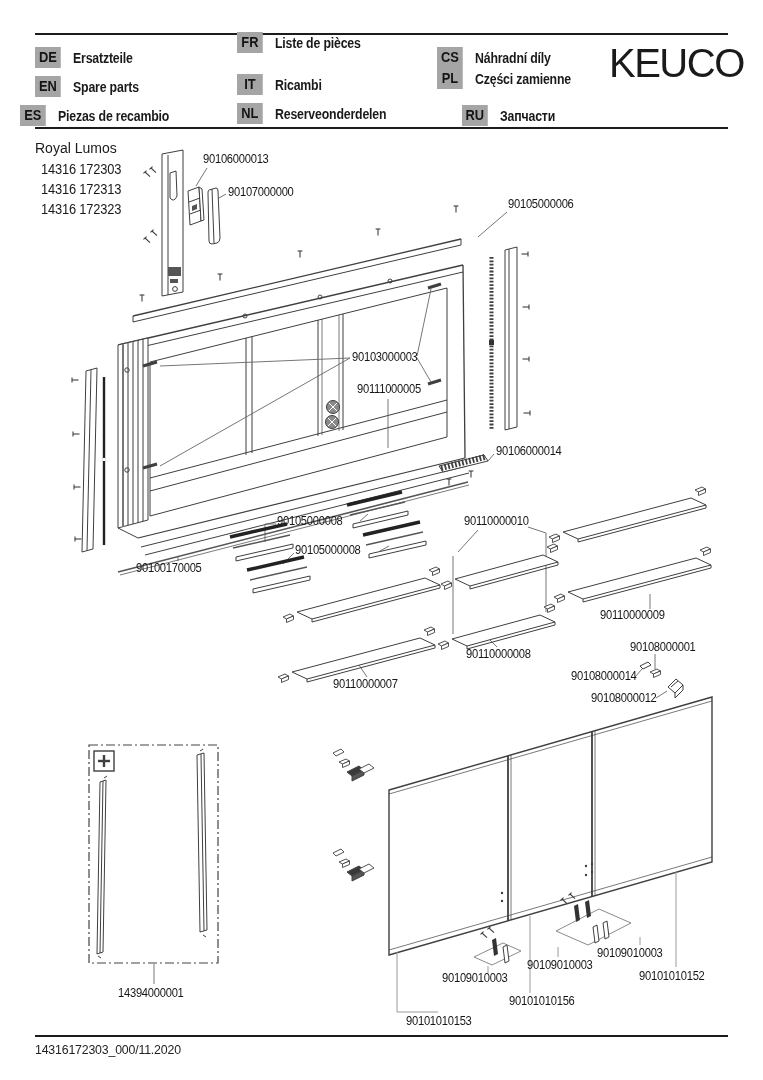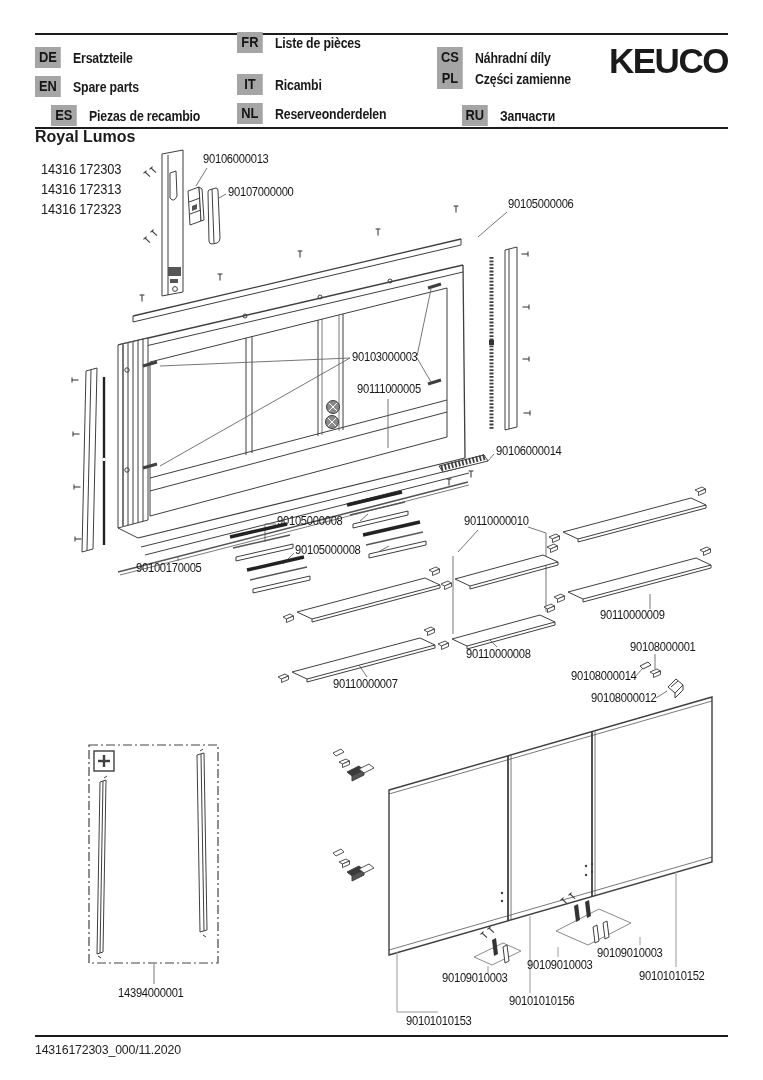--- a/index.html
+++ b/index.html
@@ -14,24 +14,24 @@
   .lang-badge{
     display:inline-block;width:28px;height:21px;background:#a5a5a5;color:#141414;
     font-weight:700;font-size:14px;line-height:21px;text-align:center;
     transform:scaleX(.92);transform-origin:0 0;
   }
   .lang-label{
     margin-left:10px;font-weight:700;font-size:14px;white-space:nowrap;
     transform:scaleX(.88);transform-origin:0 50%;letter-spacing:-.2px;
   }
   .brand{
-    position:absolute;left:609px;top:41px;font-size:35px;font-weight:700;
+    position:absolute;left:609px;top:41px;font-size:40px;font-weight:400;
     letter-spacing:-1.5px;transform:scaleX(1.0);transform-origin:0 0;
   }
-  .product-title{position:absolute;left:35px;top:128px;font-size:16px;font-weight:700;white-space:nowrap;}
+  .product-title{position:absolute;left:35px;top:140px;font-size:14px;font-weight:400;white-space:nowrap;}
   .model-no{position:absolute;left:41px;font-size:14px;white-space:nowrap;letter-spacing:-.2px;transform:scaleX(.92);transform-origin:0 0;}
   .plabel{
     position:absolute;font-size:13px;white-space:nowrap;letter-spacing:-.3px;
     transform:scaleX(.86);transform-origin:0 0;color:#161616;
   }
   .footer-text{
     position:absolute;left:35px;top:1042px;font-size:13px;letter-spacing:-.2px;
     transform:scaleX(.95);transform-origin:0 0;color:#222;
   }
   svg{position:absolute;left:0;top:0;}
@@ -364,21 +364,21 @@
   <span class="lang-label">Spare parts</span>
 </div>
 <div class="lang-cell" style="left:237px;top:74px">
   <span class="lang-badge">IT</span>
   <span class="lang-label">Ricambi</span>
 </div>
 <div class="lang-cell" style="left:437px;top:68px">
   <span class="lang-badge">PL</span>
   <span class="lang-label">Części zamienne</span>
 </div>
-<div class="lang-cell" style="left:51px;top:105px">
+<div class="lang-cell" style="left:20px;top:105px">
   <span class="lang-badge">ES</span>
   <span class="lang-label">Piezas de recambio</span>
 </div>
 <div class="lang-cell" style="left:237px;top:103px">
   <span class="lang-badge">NL</span>
   <span class="lang-label">Reserveonderdelen</span>
 </div>
 <div class="lang-cell" style="left:462px;top:105px">
   <span class="lang-badge">RU</span>
   <span class="lang-label">Запчасти</span>

